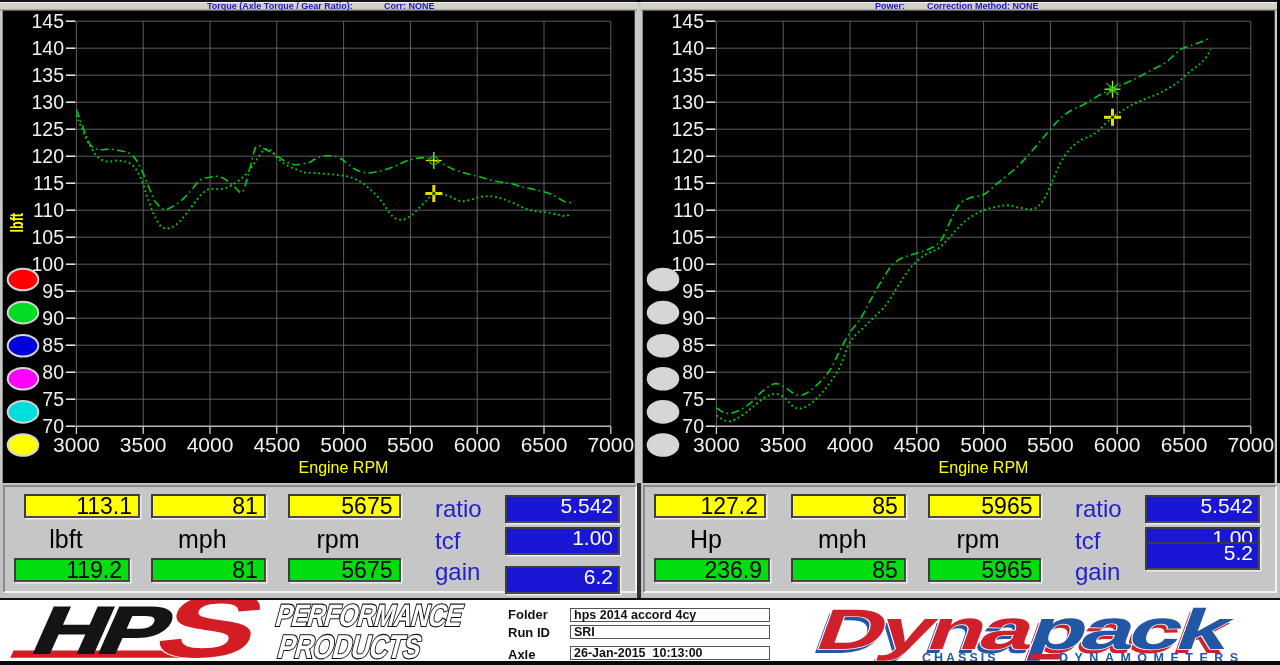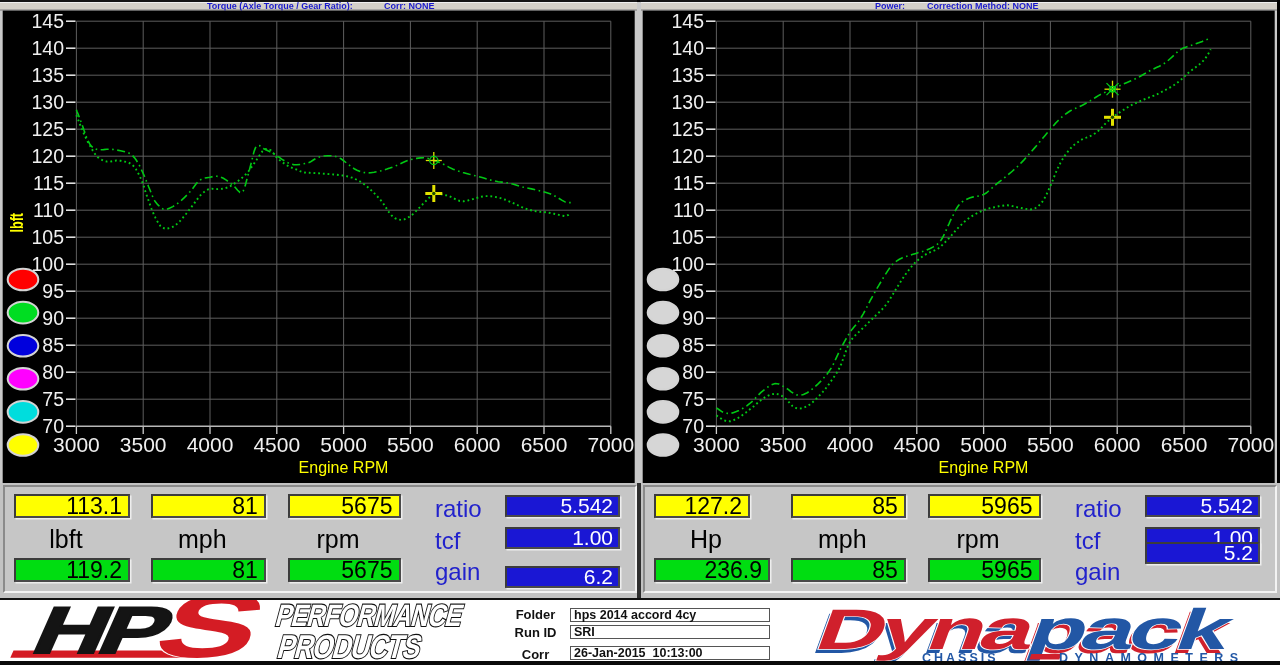--- a/index.html
+++ b/index.html
@@ -7,26 +7,26 @@
 .hdt{font:bold 9px "Liberation Sans",sans-serif;fill:#1a1acc}
 .ylab{font:19.5px "Liberation Sans",sans-serif;fill:#f0f0f0;text-anchor:end}
 .xlab{font:21px "Liberation Sans",sans-serif;fill:#f0f0f0;text-anchor:middle}
 .axt{font:16px "Liberation Sans",sans-serif;fill:#ffff00;text-anchor:middle}
 .panelband{position:absolute;top:483px;height:114.5px;width:1280px;background:#c2c2c2}
 .pdiv{position:absolute;top:483px;height:114.5px;left:636.5px;width:4.1px;background:#2e2e2e}
 .panel{position:absolute;top:485px;width:633.5px;height:108px;background:#c6c6c6;border:2px solid;border-color:#8a8a8a #f2f2f2 #f2f2f2 #8a8a8a}
 .vbox{position:absolute;height:24px;border:2px solid;border-color:#3c3c3c #4a4a4a #4a4a4a #3c3c3c;box-shadow:1.5px 1.5px 0 #ededed;font-size:23px;color:#000;text-align:right;padding-right:6px;line-height:20px}
 .ybox{background:#ffff00}
 .gbox{background:#00dd11}
-.bbox{background:#1a17d4;color:#fff;left:500px;width:115px;height:22px;font-size:21px;line-height:18px;padding-right:5px}
+.bbox{background:#1a17d4;color:#fff;left:500px;width:115px;height:28px;font-size:21px;line-height:18px;padding-right:5px}
 .plab{position:absolute;font-size:25px;color:#000;text-align:center}
 .blab{position:absolute;left:430px;font-size:24px;color:#2222cc}
 .logostrip{position:absolute;top:597.5px;left:0;width:1280px;height:63.5px;background:#fff;border-top:2px solid #111}
 .botbar{position:absolute;top:661px;left:0;width:1280px;height:4px;background:#0a0a0a}
-.flab{position:absolute;font:bold 13px "Liberation Sans",sans-serif;color:#111;text-align:center;width:55px}
+.flab{position:absolute;font:bold 13px "Liberation Sans",sans-serif;color:#111;text-align:left;width:55px}
 .fbox{position:absolute;left:570px;width:200px;height:14px;border:1.5px solid #555;background:#fff;font:bold 12.5px "Liberation Sans",sans-serif;color:#111;padding:0 0 0 3px;line-height:12px}
 </style></head><body>
 <svg class="chart" width="637" height="483" style="left:0px">
 <rect x="0" y="0" width="637" height="2" fill="#141414"></rect>
 <rect x="0" y="2" width="637" height="8.6" fill="#d4d0c8"></rect>
 <rect x="0" y="2" width="637" height="1" fill="#efefef"></rect>
 <rect x="0" y="9.4" width="637" height="1.2" fill="#8e8e8e"></rect>
 <text x="207" y="9.4" class="hdt">Torque (Axle Torque / Gear Ratio):</text>
 <text x="384" y="9.4" class="hdt">Corr: NONE</text>
 <rect x="0" y="10.6" width="637" height="472.4" fill="#c9c9c9"></rect>
@@ -233,38 +233,38 @@
 <g stroke="#e2e200" stroke-width="3">
 <line x1="472.5" y1="108.8" x2="472.5" y2="125.8"></line>
 <line x1="464.0" y1="117.3" x2="481.0" y2="117.3"></line>
 </g>
 <circle cx="472.5" cy="117.3" r="1.7" fill="#1a4a00" stroke="none"></circle>
 </svg>
 <div class="panelband"></div>
 <div style="position:absolute;left:636.5px;top:2px;width:4.2px;height:481px;background:#c9c9c9"></div>
 <div class="pdiv"></div>
 <div class="panel" style="left:3.0px">
-<div class="vbox ybox" style="left:9.0px;width:116px;top:6.5px">113.1</div>
+<div class="vbox ybox" style="left:19px;width:116px;top:6.5px">113.1</div>
 <div class="plab" style="left:3.0px;width:116px;top:38px">lbft</div>
 <div class="vbox gbox" style="left:9.0px;width:116px;top:70.5px">119.2</div>
 <div class="vbox ybox" style="left:145.8px;width:115px;top:6.5px">81</div>
 <div class="plab" style="left:139.8px;width:115px;top:38px">mph</div>
 <div class="vbox gbox" style="left:145.8px;width:115px;top:70.5px">81</div>
 <div class="vbox ybox" style="left:282.5px;width:113px;top:6.5px">5675</div>
 <div class="plab" style="left:276.5px;width:113px;top:38px">rpm</div>
 <div class="vbox gbox" style="left:282.5px;width:113px;top:70.5px">5675</div>
 <div class="blab" style="top:8px">ratio</div>
 <div class="blab" style="top:40px">tcf</div>
 <div class="blab" style="top:71px">gain</div>
 <div class="vbox bbox" style="top:8px">5.542</div>
 <div class="vbox bbox" style="top:40px">1.00</div>
 <div class="vbox bbox" style="top:79px">6.2</div>
 </div>
 <div class="panel" style="left:643.0px">
-<div class="vbox ybox" style="left:9.0px;width:96px;top:6.5px">127.2</div>
+<div class="vbox ybox" style="left:9.0px;width:112px;top:6.5px">127.2</div>
 <div class="plab" style="left:3.0px;width:116px;top:38px">Hp</div>
 <div class="vbox gbox" style="left:9.0px;width:116px;top:70.5px">236.9</div>
 <div class="vbox ybox" style="left:145.8px;width:115px;top:6.5px">85</div>
 <div class="plab" style="left:139.8px;width:115px;top:38px">mph</div>
 <div class="vbox gbox" style="left:145.8px;width:115px;top:70.5px">85</div>
 <div class="vbox ybox" style="left:282.5px;width:113px;top:6.5px">5965</div>
 <div class="plab" style="left:276.5px;width:113px;top:38px">rpm</div>
 <div class="vbox gbox" style="left:282.5px;width:113px;top:70.5px">5965</div>
 <div class="blab" style="top:8px">ratio</div>
 <div class="blab" style="top:40px">tcf</div>
@@ -282,21 +282,21 @@
 </g>
 <g transform="translate(281,0) skewX(-15) scale(0.80,1)">
 <text x="0" y="26" style="font:bold 31px 'Liberation Sans';fill:#fff;stroke:#111;stroke-width:2.2;paint-order:stroke;letter-spacing:-1px">PERFORMANCE</text>
 <text x="13" y="58" style="font:bold 33px 'Liberation Sans';fill:#fff;stroke:#111;stroke-width:2.2;paint-order:stroke;letter-spacing:-1px">PRODUCTS</text>
 </g>
 </svg>
 <div class="flab" style="left:508px;top:7px">Folder</div>
     <div class="fbox" style="top:8px">hps 2014 accord 4cy</div>
 <div class="flab" style="left:508px;top:25px">Run ID</div>
     <div class="fbox" style="top:25px">SRI</div>
-<div class="flab" style="left:508px;top:47px">Corr</div>
+<div class="flab" style="left:508px;top:47px">Axle</div>
     <div class="fbox" style="top:46px">26-Jan-2015&nbsp; 10:13:00</div>
 <svg width="480" height="64" style="position:absolute;left:803px;top:0">
 <g transform="translate(4,0)">
 <g transform="translate(-3.5,3.5) skewX(-20) scale(1.655,1)">
 <text x="14" y="49" style="font:bold 57px 'Liberation Sans';fill:#2257a5;letter-spacing:-3px">Dyna</text>
 <text x="142" y="49" style="font:bold 57px 'Liberation Sans';fill:#d0202c;letter-spacing:-3px">pack</text>
 </g>
 <g transform="skewX(-20) scale(1.655,1)">
 <text x="14" y="49" style="font:bold 57px 'Liberation Sans';fill:#d0202c;stroke:#fff;stroke-width:1.4;paint-order:stroke;letter-spacing:-3px">Dyna</text>
 <text x="142" y="49" style="font:bold 57px 'Liberation Sans';fill:#2257a5;stroke:#fff;stroke-width:1.4;paint-order:stroke;letter-spacing:-3px">pack</text>

